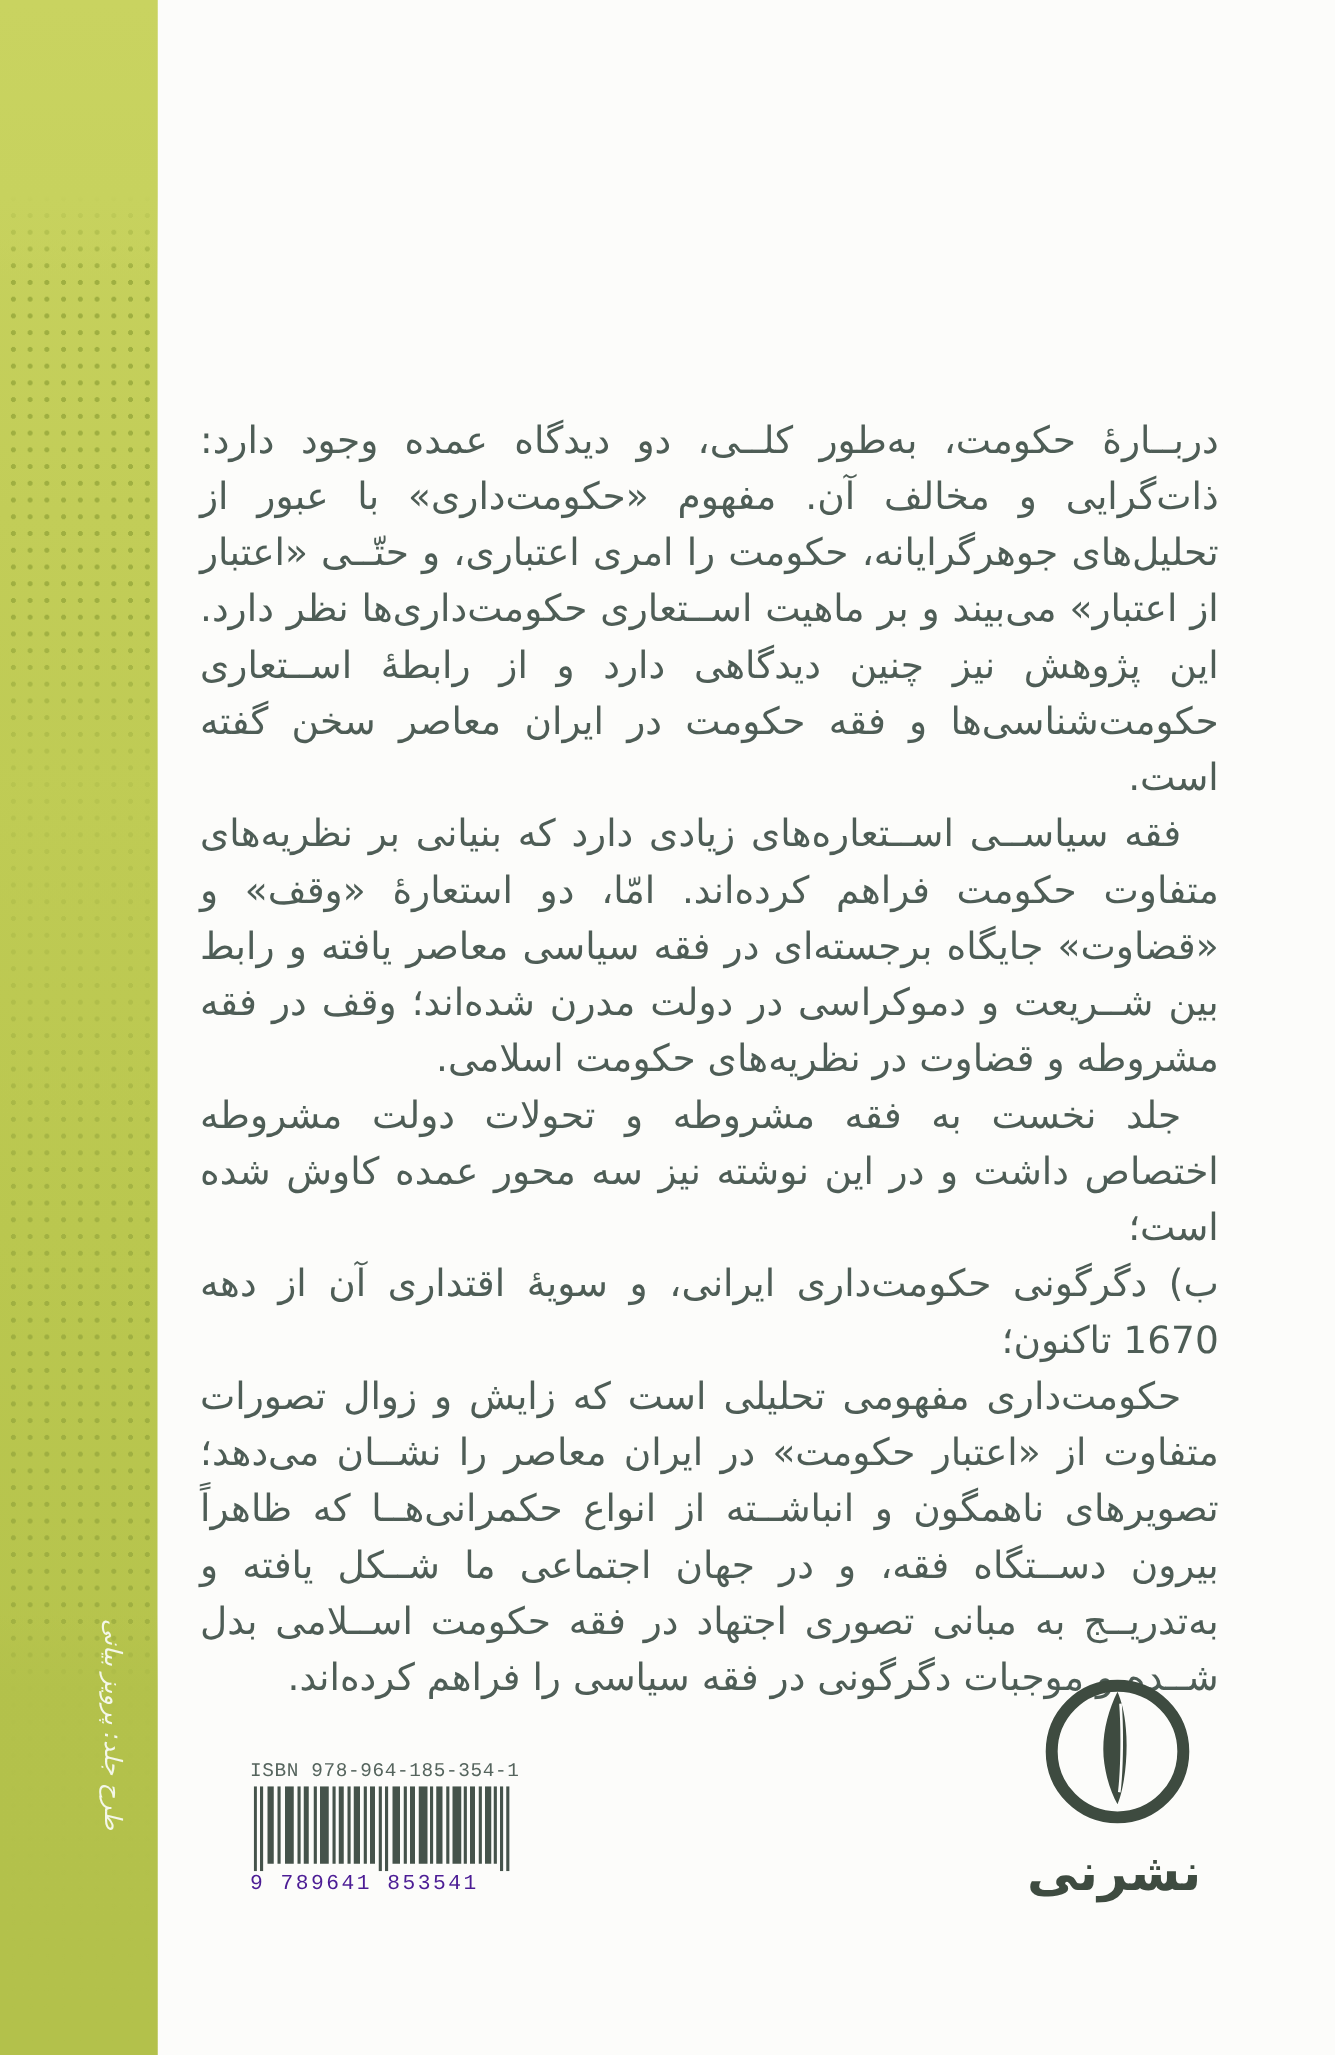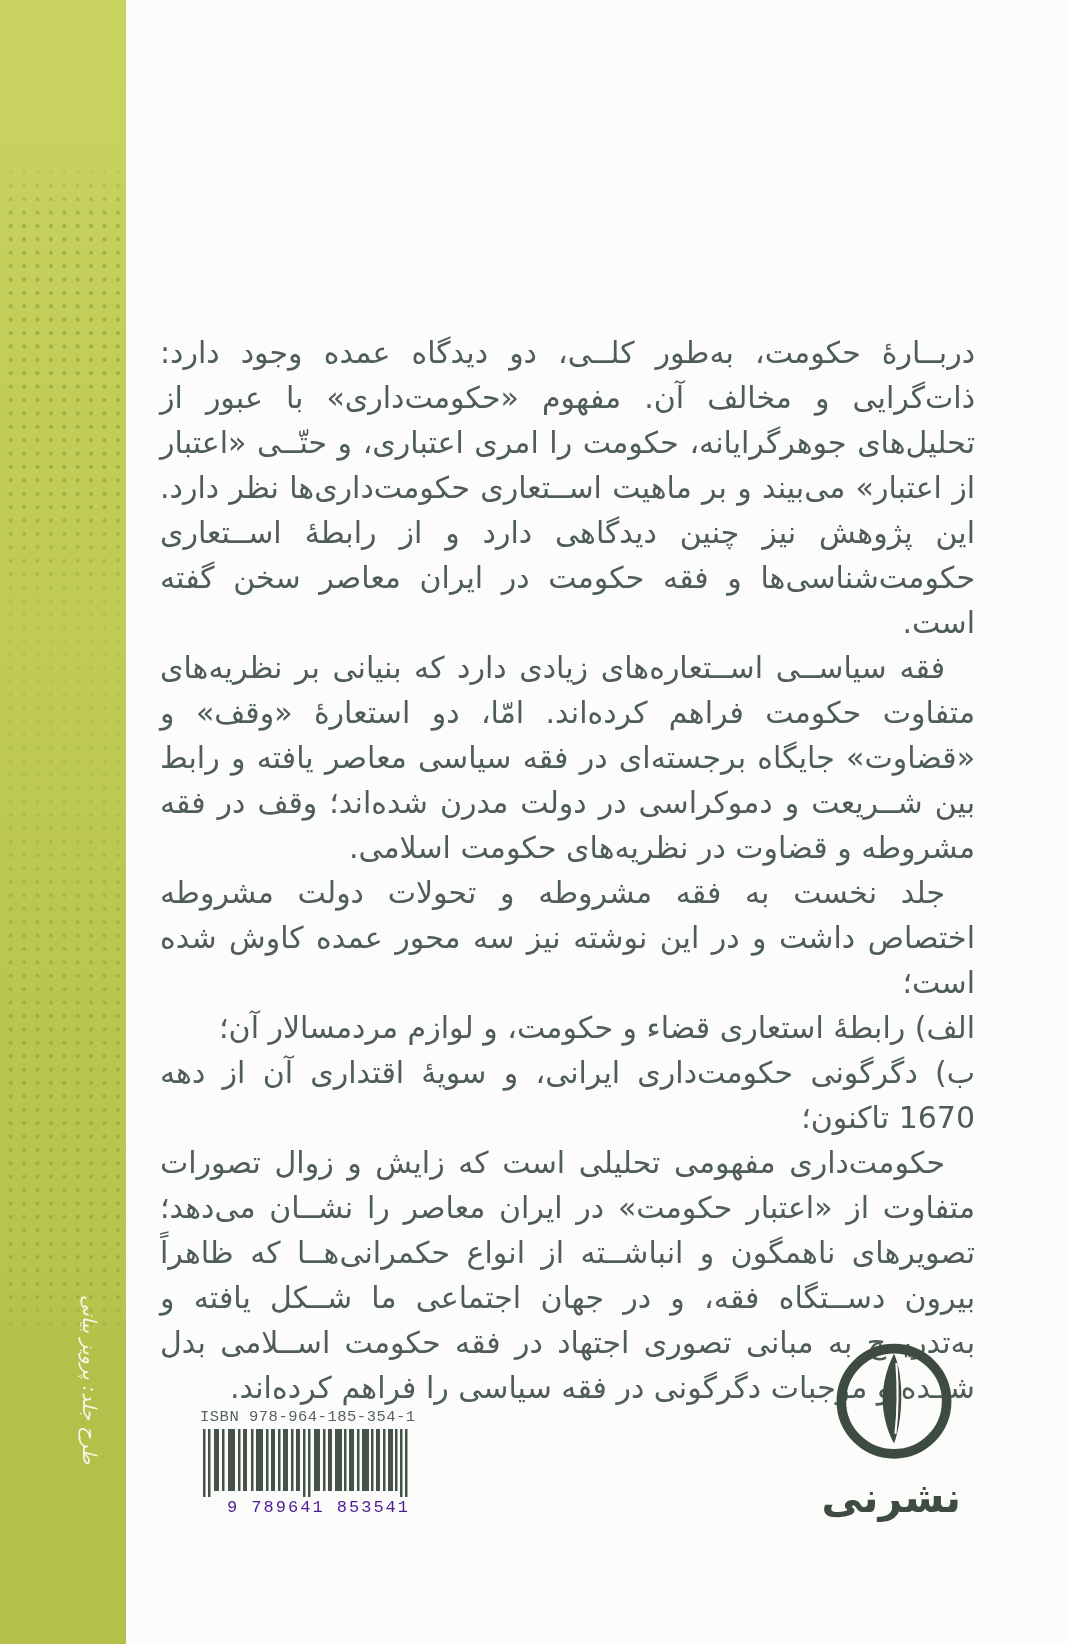--- a/index.html
+++ b/index.html
@@ -53,21 +53,21 @@
     text-align:justify;
     color:#4e5d56;
     font-size:30px;line-height:45px;
   }
   .blurb p{margin:0;padding:0;}
   .blurb p.indent{text-indent:30px;}
 
   
   .isbn-block{
     position:absolute;left:200px;top:1408px;width:210px;
-    color:#51605a;text-align:right;
+    color:#51605a;text-align:left;
   }
   .isbn-label{
     font-family:"Liberation Mono","DejaVu Sans Mono",monospace;
     font-size:15.5px;letter-spacing:.5px;white-space:nowrap;
     color:#55645d;
   }
   .barcode{display:block;width:205px;height:68px;margin:3px auto 0 auto;}
   .barcode rect{fill:#45534b;}
   .isbn-digits{
     font-family:"Liberation Mono","DejaVu Sans Mono",monospace;
@@ -99,21 +99,20 @@
     <div class="bands"></div>
     <div class="credit-anchor">
       <span>طرح جلد: پرویز بیانی</span>
     </div>
   </div>
 
   <section class="blurb">
     <p>دربــارهٔ حکومت، به‌طور کلــی، دو دیدگاه عمده وجود دارد: ذات‌گرایی و مخالف آن. مفهوم «حکومت‌داری» با عبور از تحلیل‌های جوهرگرایانه، حکومت را امری اعتباری، و حتّــی «اعتبار از اعتبار» می‌بیند و بر ماهیت اســتعاری حکومت‌داری‌ها نظر دارد. این پژوهش نیز چنین دیدگاهی دارد و از رابطهٔ اســتعاری حکومت‌شناسی‌ها و فقه حکومت در ایران معاصر سخن گفته است.</p>
     <p class="indent">فقه سیاســی اســتعاره‌های زیادی دارد که بنیانی بر نظریه‌های متفاوت حکومت فراهم کرده‌اند. امّا، دو استعارهٔ «وقف» و «قضاوت» جایگاه برجسته‌ای در فقه سیاسی معاصر یافته و رابط بین شــریعت و دموکراسی در دولت مدرن شده‌اند؛ وقف در فقه مشروطه و قضاوت در نظریه‌های حکومت اسلامی.</p>
     <p class="indent">جلد نخست به فقه مشروطه و تحولات دولت مشروطه اختصاص داشت و در این نوشته نیز سه محور عمده کاوش شده است؛</p>
-    <p>الف) رابطهٔ استعاری قضاء و حکومت، و لوازم مردمسالار آن؛</p>
     <p>ب)  دگرگونی حکومت‌داری ایرانی، و سویهٔ اقتداری آن از دهه 1670 تاکنون؛</p>
     <p class="indent">حکومت‌داری مفهومی تحلیلی است که زایش و زوال تصورات متفاوت از «اعتبار حکومت» در ایران معاصر را نشــان می‌دهد؛ تصویرهای ناهمگون و انباشــته از انواع حکمرانی‌هــا که ظاهراً بیرون دســتگاه فقه، و در جهان اجتماعی ما شــکل یافته و به‌تدریــج به مبانی تصوری اجتهاد در فقه حکومت اســلامی بدل شــده و موجبات دگرگونی در فقه سیاسی را فراهم کرده‌اند.</p>
   </section>
 
   <div class="isbn-block">
     <div class="isbn-label">ISBN 978-964-185-354-1</div>
     <svg class="barcode" viewBox="0 0 205 68" preserveAspectRatio="none" aria-hidden="true">
       <rect x="0" y="0" width="2.5" height="68"></rect>
         <rect x="5" y="0" width="2.5" height="68"></rect>
       <rect x="11" y="0" width="5" height="62"></rect>

